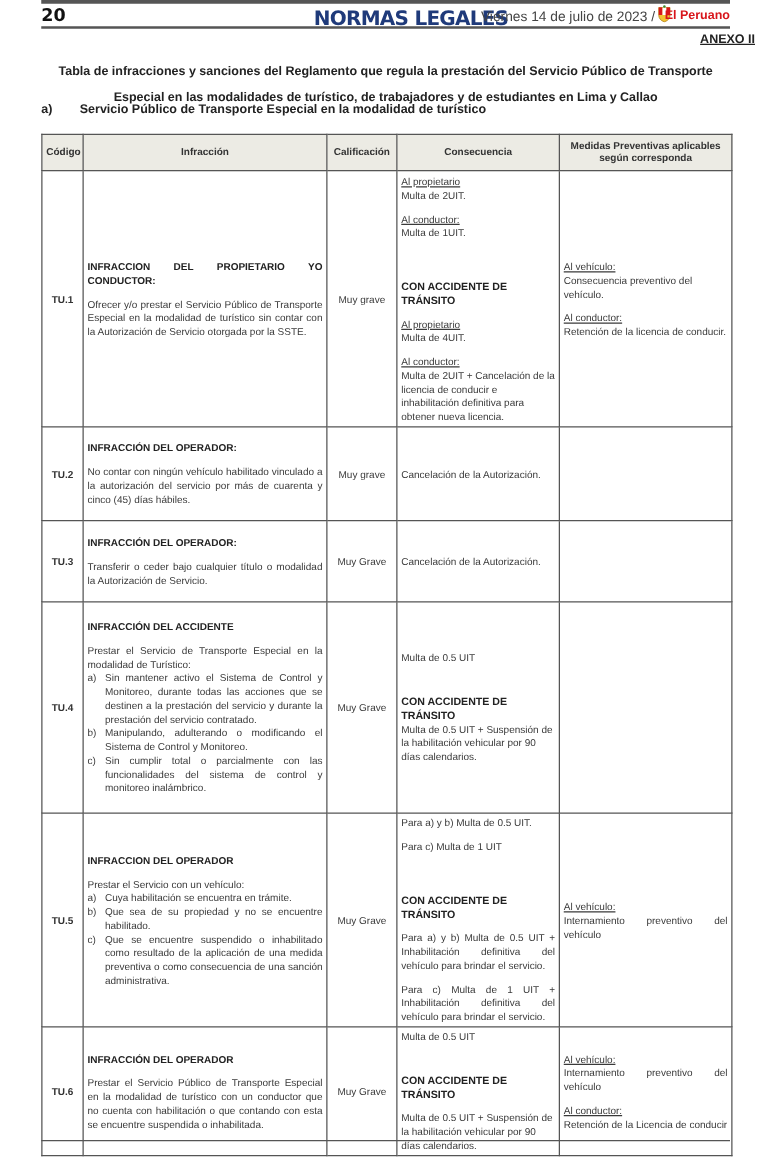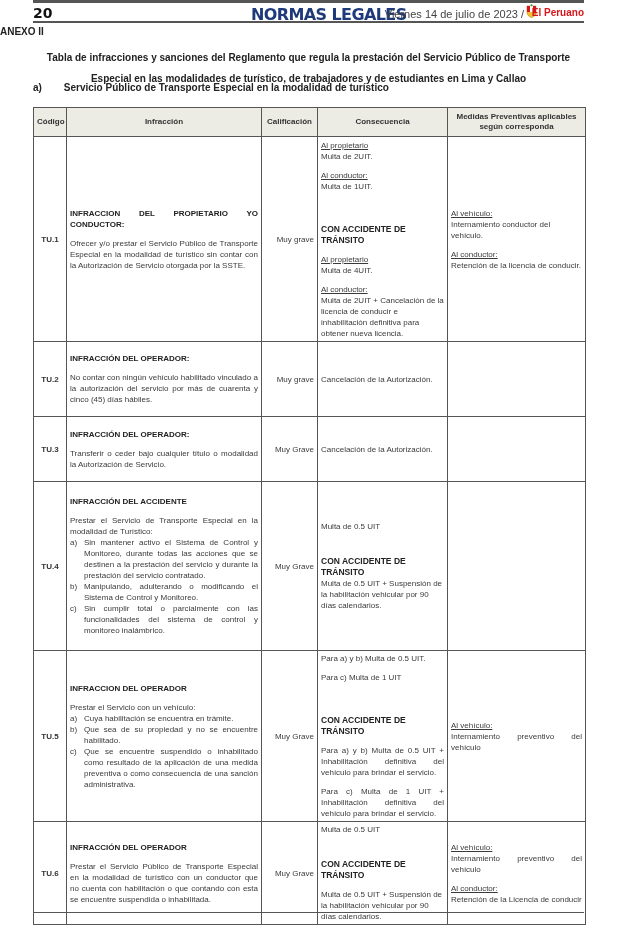--- a/index.html
+++ b/index.html
@@ -6,30 +6,30 @@
   body { width:620px; height:931px; position:relative; overflow:hidden;
          font-family:"Liberation Sans", sans-serif; color:#3a3a3a; }
   .topline { position:absolute; left:33px; top:0; width:551px; height:3px; background:#555; }
   .masthead { position:absolute; left:33px; top:4px; width:551px; height:20px; }
   .page-num { position:absolute; left:0; top:1px; font-family:"DejaVu Sans", sans-serif; font-weight:bold; font-size:14px; color:#111; }
   .pub-name { position:absolute; left:218px; top:1px; font-family:"DejaVu Sans", sans-serif; font-weight:bold; font-size:16px; color:#1f3a7a; letter-spacing:-0.6px; }
   .date { position:absolute; right:60px; top:4px; font-size:11px; color:#444; }
   .crest { position:absolute; right:47px; top:0px; width:11px; height:14px; }
   .brand { position:absolute; right:0; top:3px; font-weight:bold; font-size:10px; color:#d8151b; }
   .mastrule { position:absolute; left:33px; top:21px; width:551px; height:2px; background:#555; }
-  .anexo { position:absolute; left:0; width:604px; top:26px; text-align:left; font-weight:bold; font-size:10px; color:#222; }
+  .anexo { position:absolute; left:0; width:604px; top:26px; text-align:right; font-weight:bold; font-size:10px; color:#222;text-decoration:underline; }
   .title { position:absolute; left:33px; width:551px; top:47px; text-align:center; font-weight:bold; font-size:10px; line-height:21px; color:#222; }
   .section { position:absolute; left:33px; top:82px; font-weight:bold; font-size:10px; color:#222; }
   .section .lbl { display:inline-block; width:28px; }
 
   table.grid { position:absolute; left:33px; top:107px; width:552px; border-collapse:collapse; table-layout:fixed; font-size:8px; line-height:11px; color:#3a3a3a; }
   table.grid td, table.grid th { border:1px solid #555; padding:2px 3px; vertical-align:middle; }
   table.grid th { background:#ecebe4; font-weight:bold; font-size:8px; line-height:10px; color:#333; height:24px; text-align:center; }
   td.code { text-align:center; font-weight:bold; color:#333; }
-  td.calif { text-align:right; }
+  td.calif { text-align:center; }
   td.infr { text-align:justify; }
   .hdr { font-weight:bold; color:#222; margin-bottom:8px; }
   .hdr.j { text-align:justify; text-align-last:justify; }
   ol.items { margin:0; padding:0; list-style:none; }
   ol.items li { position:relative; padding-left:14px; text-align:justify; }
   ol.items li .mark { position:absolute; left:0; top:0; }
   .u { text-decoration:underline; }
   .b { font-weight:bold; color:#222; font-size:8.5px;margin-top:24px; }
   .gap { height:8px; }
   .footrule { position:absolute; left:33px; top:912px; width:551px; height:1px; background:#555; }
@@ -96,21 +96,21 @@
         <div class="b">CON ACCIDENTE DE TRÁNSITO</div>
         <div class="gap"></div>
         <div class="u">Al propietario</div>
         <div>Multa de 4UIT.</div>
         <div class="gap"></div>
         <div class="u">Al conductor:</div>
         <div>Multa de 2UIT + Cancelación de la licencia de conducir e inhabilitación definitiva para obtener nueva licencia.</div>
       </td>
       <td>
         <div class="u">Al vehículo:</div>
-        <div>Internamiento conductor del vehículo.</div>
+        <div>Consecuencia preventivo del vehículo.</div>
         <div class="gap"></div>
         <div class="u">Al conductor:</div>
         <div>Retención de la licencia de conducir.</div>
       </td>
     </tr>
 
     <tr style="height:75px">
       <td class="code">TU.2</td>
       <td class="infr">
         <div class="hdr">INFRACCIÓN DEL OPERADOR:</div>

